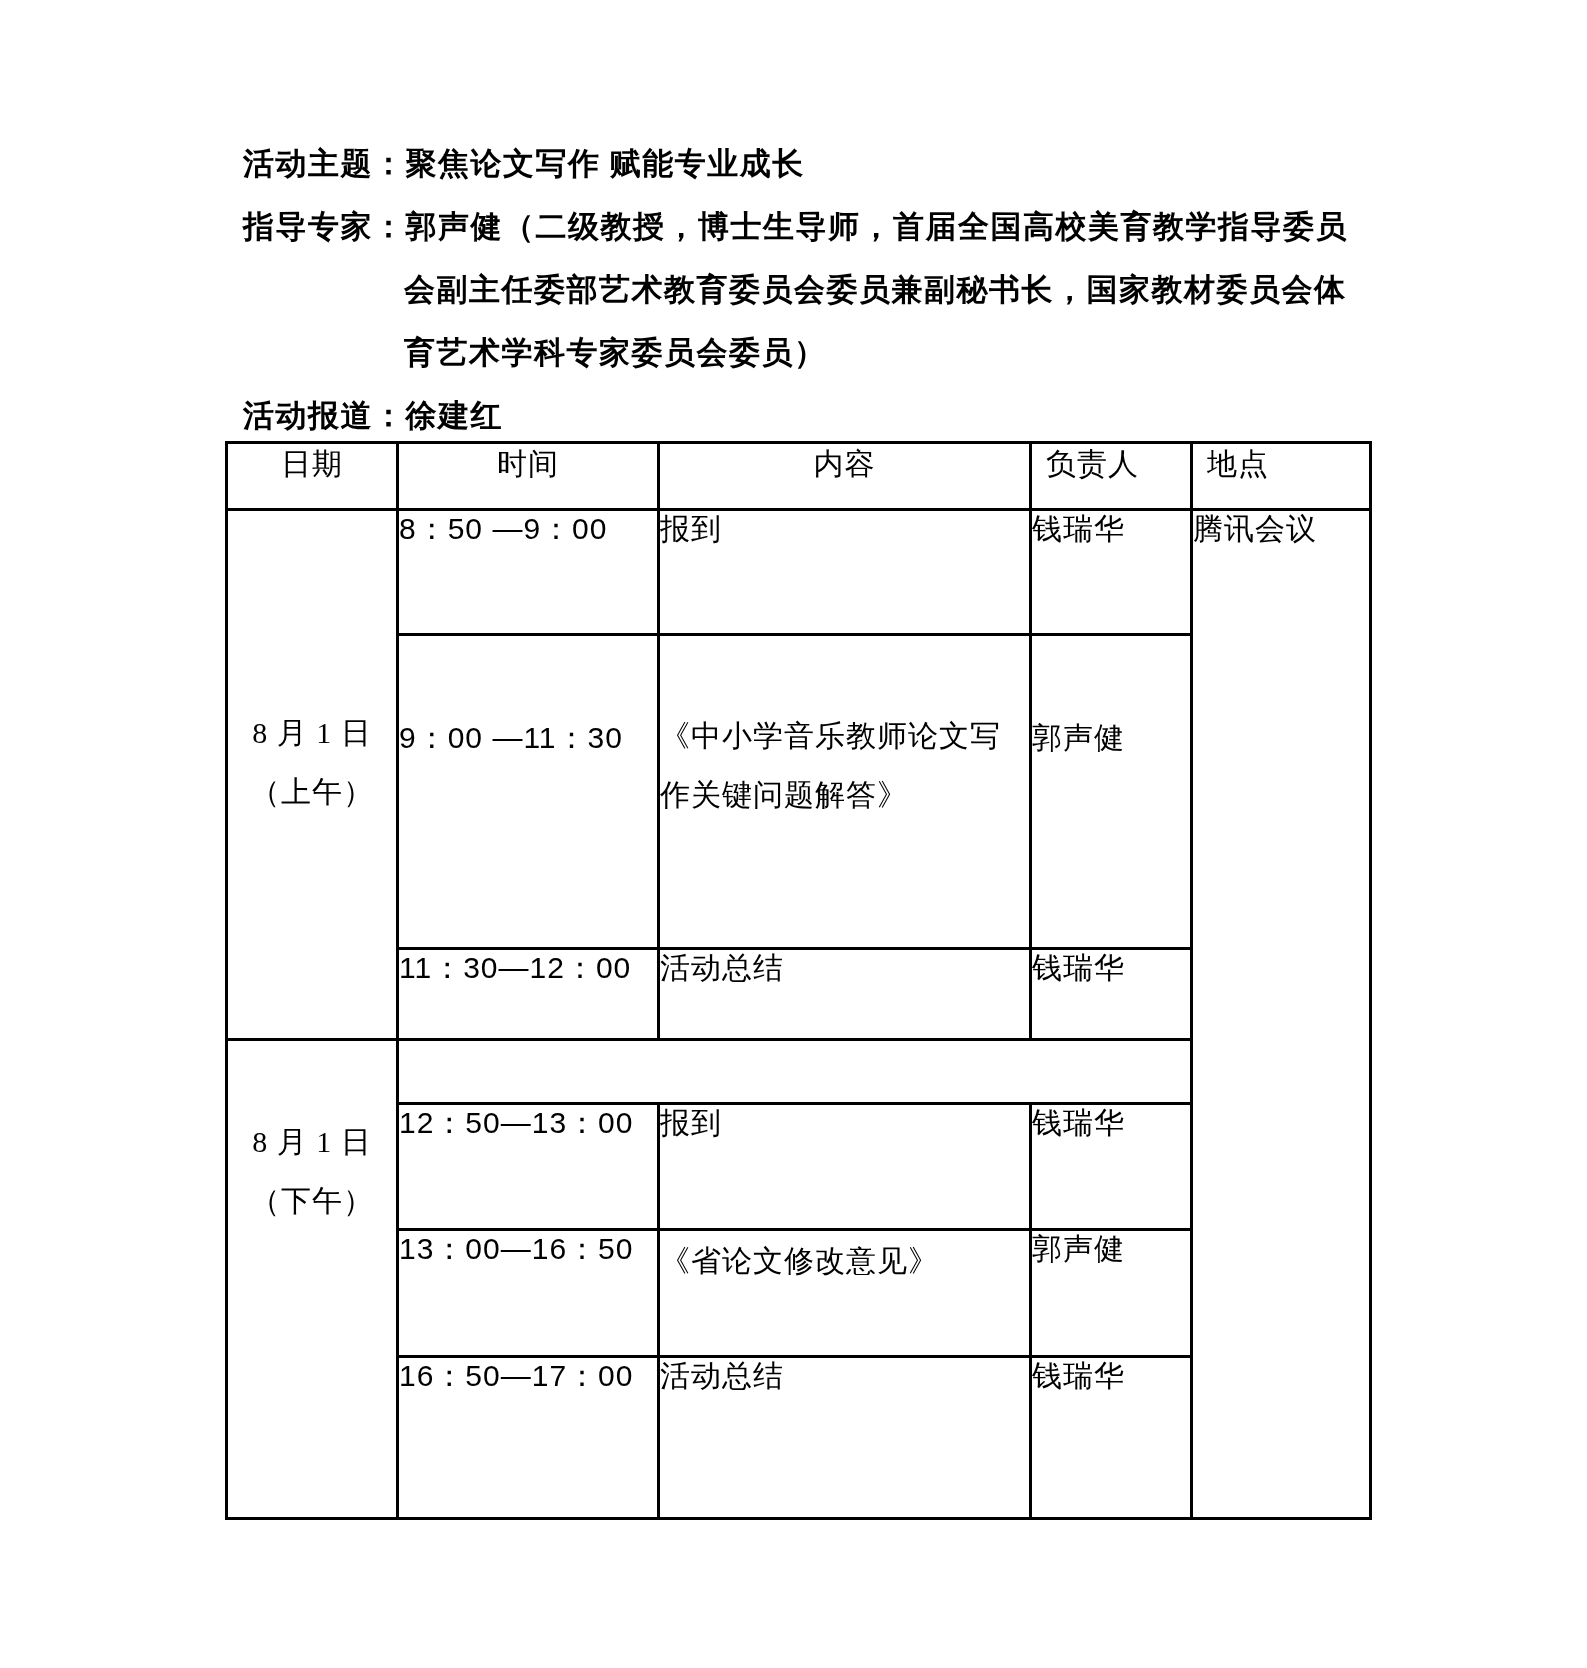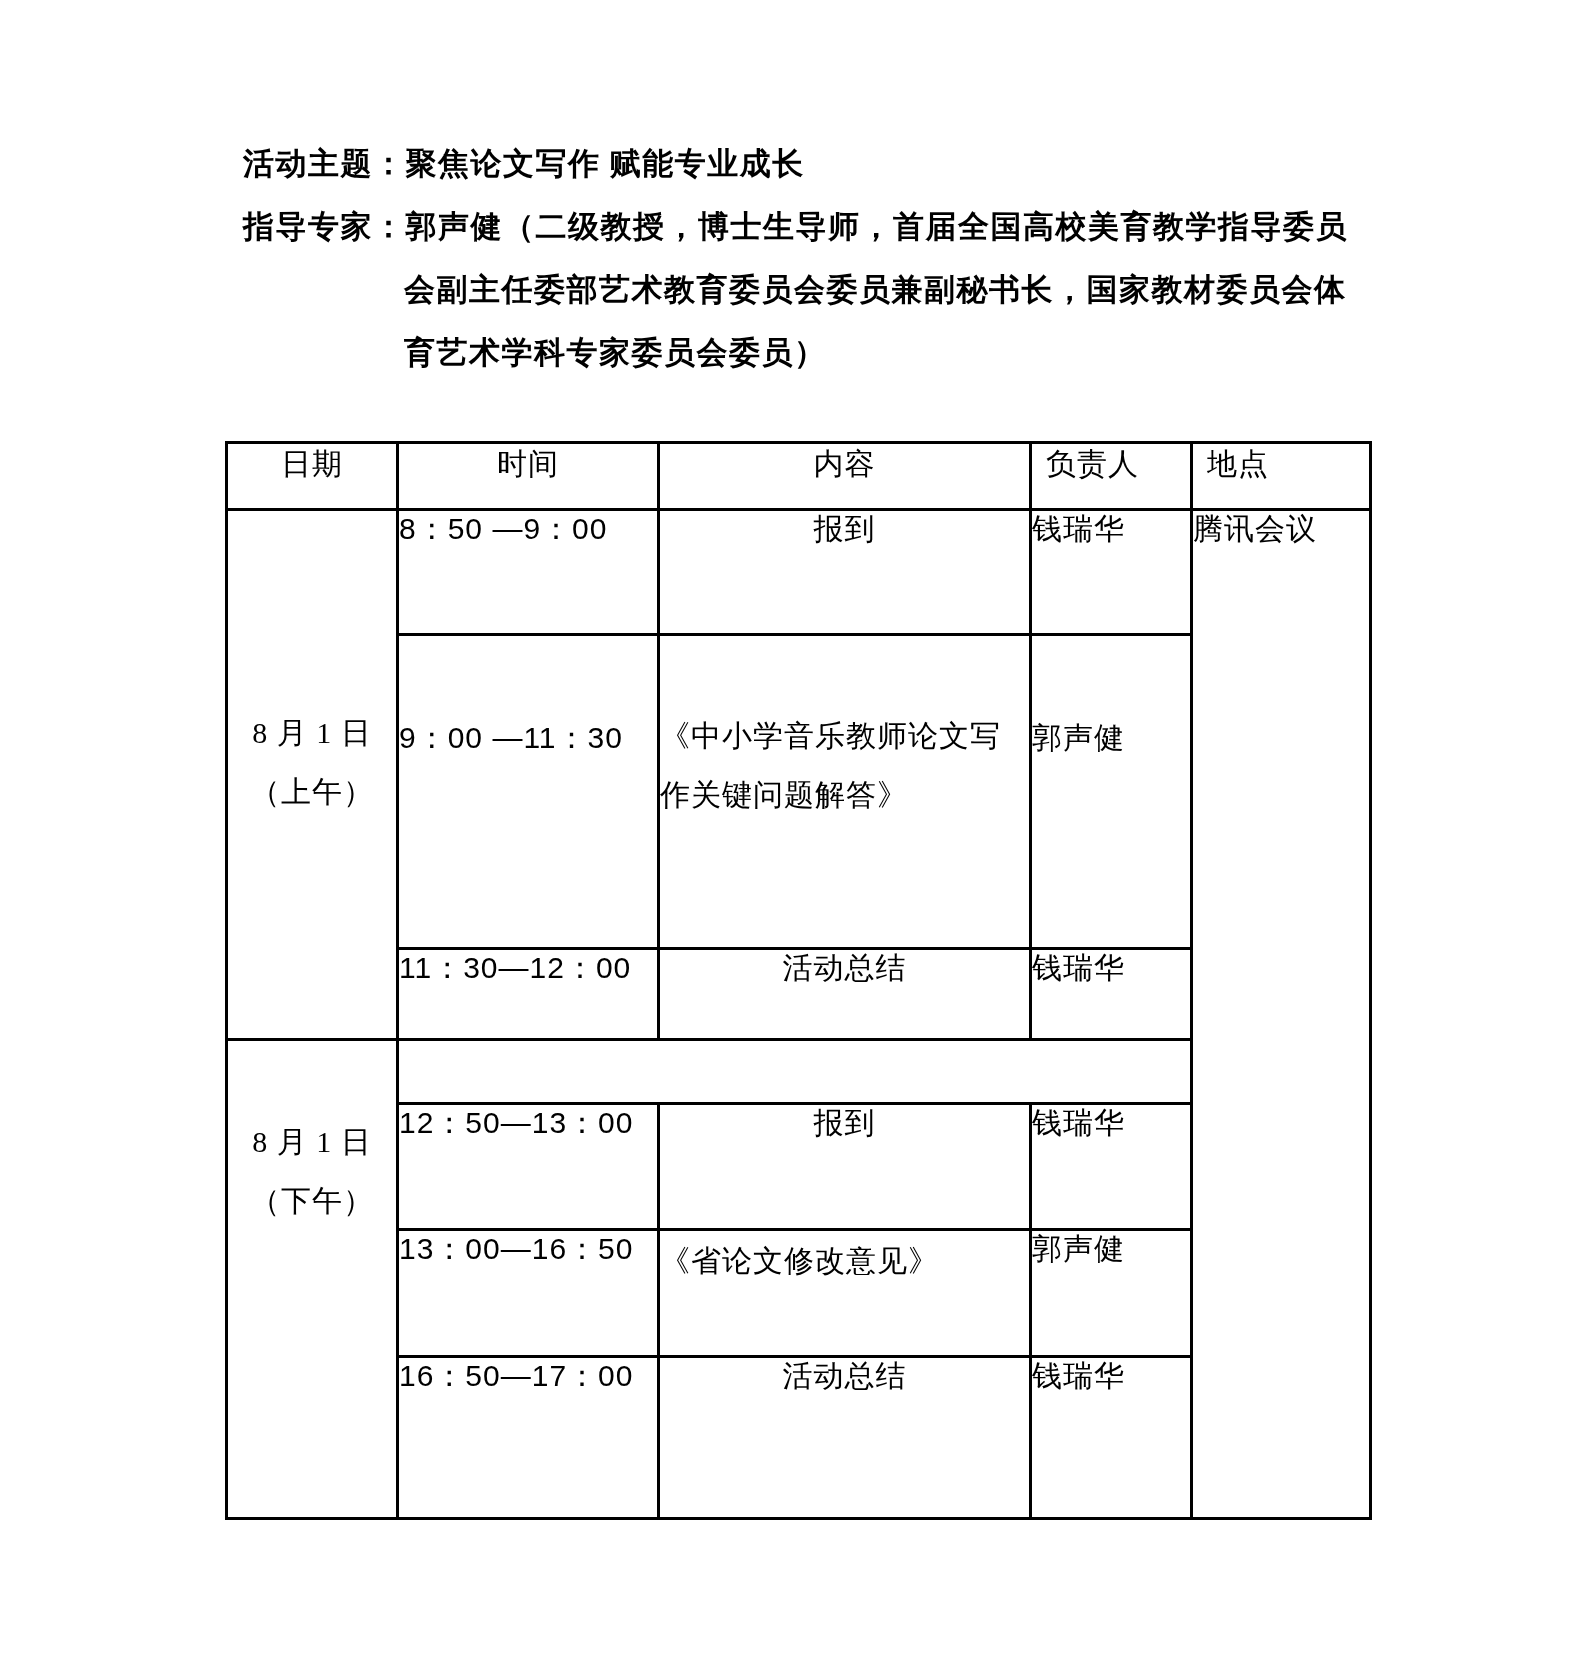--- a/index.html
+++ b/index.html
@@ -45,21 +45,21 @@
   }
   th.hd.left{text-align:left;padding-left:14px;}
   
   td.cell-time{
     font-family:"Liberation Sans", sans-serif;
     letter-spacing:0.5px;
     padding:14px 0 0 13px;line-height:36px;white-space:nowrap;
   }
   td.cell-time.mid{padding-top:84px;}
   
-  td.cell-content{padding:14px 80px 0 0;text-align:center;line-height:36px;}
+  td.cell-content{padding:14px 80px 0 0;line-height:36px;}
   td.cell-content-left{padding:14px 26px 0 12px;text-align:left;line-height:59px;}
   td.cell-content-left.mid{padding-top:70px;}
   
   td.cell-owner{padding:14px 0 0 15px;line-height:36px;white-space:nowrap;}
   td.cell-owner.mid{padding-top:84px;}
   
   td.cell-date{text-align:center;line-height:59px;}
   td.cell-date.am{padding-top:192px;}
   td.cell-date.pm{padding-top:71px;}
   
@@ -69,20 +69,21 @@
 </head>
 <body>
 
 <div class="page">
 
   <div class="intro">
     <div class="line"><span>活动主题：</span><span>聚焦论文写作 赋能专业成长</span></div>
     <div class="line"><span>指导专家：</span><span>郭声健（二级教授，博士生导师，首届全国高校美育教学指导委员</span></div>
     <div class="line indent"><span>会副主任委部艺术教育委员会委员兼副秘书长，国家教材委员会体</span></div>
     <div class="line indent"><span>育艺术学科专家委员会委员）</span></div>
+    <div class="line"><span>活动报道：</span><span>徐建红</span></div>
   </div>
 
   <table class="schedule">
     <colgroup>
       <col style="width:171px">
       <col style="width:261px">
       <col style="width:372px">
       <col style="width:161px">
       <col style="width:179px">
     </colgroup>

